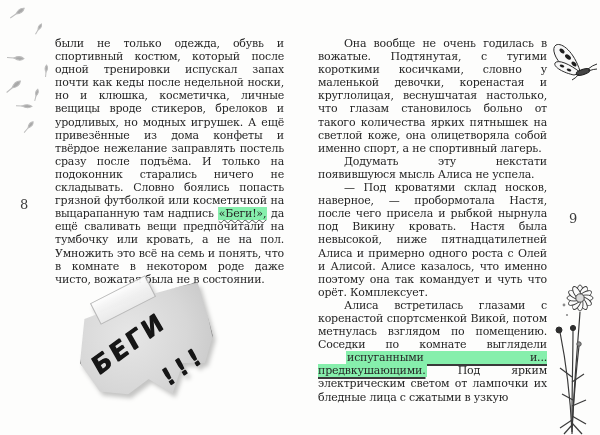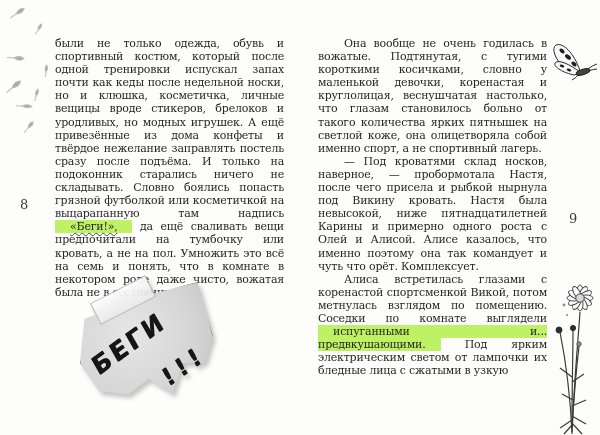--- a/index.html
+++ b/index.html
@@ -9,26 +9,26 @@
 
   
   .text-block{position:absolute;width:229px;font-size:11px;line-height:13.1px;
               text-align:justify;color:#262626;letter-spacing:-0.2px;}
   .text-left{left:55px;top:37px;}
   .text-right{left:318px;top:37px;}
   .text-block p{margin:0;}
   .indent{text-indent:26px;}
 
   
-  .hl{background:#bef264;padding:0 15px;}
+  .hl{background:#86efac;padding:0 1px;}
   .u-wavy{text-decoration:underline;text-decoration-style:wavy;
           text-decoration-color:#4a4a4a;text-decoration-thickness:1px;
           text-underline-offset:2px;}
-  .u-solid{text-decoration-color:#3a3a3a;
-           text-decoration-thickness:1.5px;text-underline-offset:2.5px;}
+  .u-solid{text-decoration:underline;text-decoration-color:#3a3a3a;
+           text-decoration-thickness:1.5px;text-underline-offset:2.5px;margin-left:28px;}
 
   
   .pagenum{position:absolute;font-size:13px;color:#3a3a3a;}
   .pagenum-left{left:20px;top:197px;}
   .pagenum-right{left:569px;top:211px;}
 
   
   .seeds{position:absolute;left:2px;top:6px;}
   .butterfly{position:absolute;left:550px;top:40px;}
   .flowers{position:absolute;left:542px;top:282px;}
@@ -109,21 +109,22 @@
     <div class="note-paper"></div>
     <div class="note-tape"></div>
     <div class="note-word">БЕГИ</div>
     <div class="note-bangs">!!!</div>
   </div>
 
   <div class="pagenum pagenum-right">9</div>
 
   <div class="text-block text-right">
     <p class="indent">Она вообще не очень годилась в вожатые. Подтянутая, с тугими короткими косичками, словно у маленькой девочки, коренастая и круглолицая, веснушчатая настолько, что глазам становилось больно от такого количества ярких пятнышек на светлой коже, она олицетворяла собой именно спорт, а не спортивный лагерь.</p>
-    <p class="indent">— Под кроватями склад носков, наверное, — пробормотала Настя, после чего присела и рыбкой нырнула под Викину кровать. Настя была невысокой, ниже пятнадцатилетней Карины и примерно одного роста с Олей и Алисой. Алисе казалось, что именно поэтому она так командует и чуть что орёт. Комплексует.</p>
+    <p class="indent">Додумать эту некстати появившуюся мысль Алиса не успела.</p>
+    <p class="indent">— Под кроватями склад носков, наверное, — пробормотала Настя, после чего присела и рыбкой нырнула под Викину кровать. Настя была невысокой, ниже пятнадцатилетней Алиса и примерно одного роста с Олей и Алисой. Алисе казалось, что именно поэтому она так командует и чуть что орёт. Комплексует.</p>
     <p class="indent"><span>Алиса встретилась глазами с коренастой спортсменкой Викой, потом метнулась взглядом по помещению. Соседки по комнате выглядели </span><span class="hl u-solid">испуганными и... предвкушающими.</span><span> Под ярким электрическим светом от лампочки их бледные лица с сжатыми в узкую</span></p>
   </div>
 
   <svg class="butterfly" width="48" height="46" viewBox="0 0 48 46">
     <g stroke="#2a2a2a" stroke-width="1" fill="#f7f7f7">
       <path d="M30,31 C24,12 12,2 6,5 C1,8 5,19 13,26 C19,31 26,33 30,31 Z"></path>
       <path d="M31,33 C20,24 8,19 5,23 C3,27 14,33 24,35 Z"></path>
     </g>
     <g fill="#1d1d1d">
       <ellipse cx="12" cy="11" rx="3" ry="1.8" transform="rotate(40 12 11)"></ellipse>

